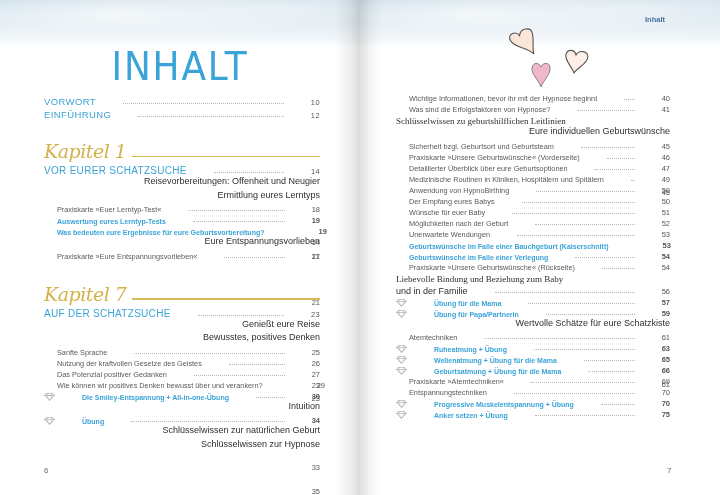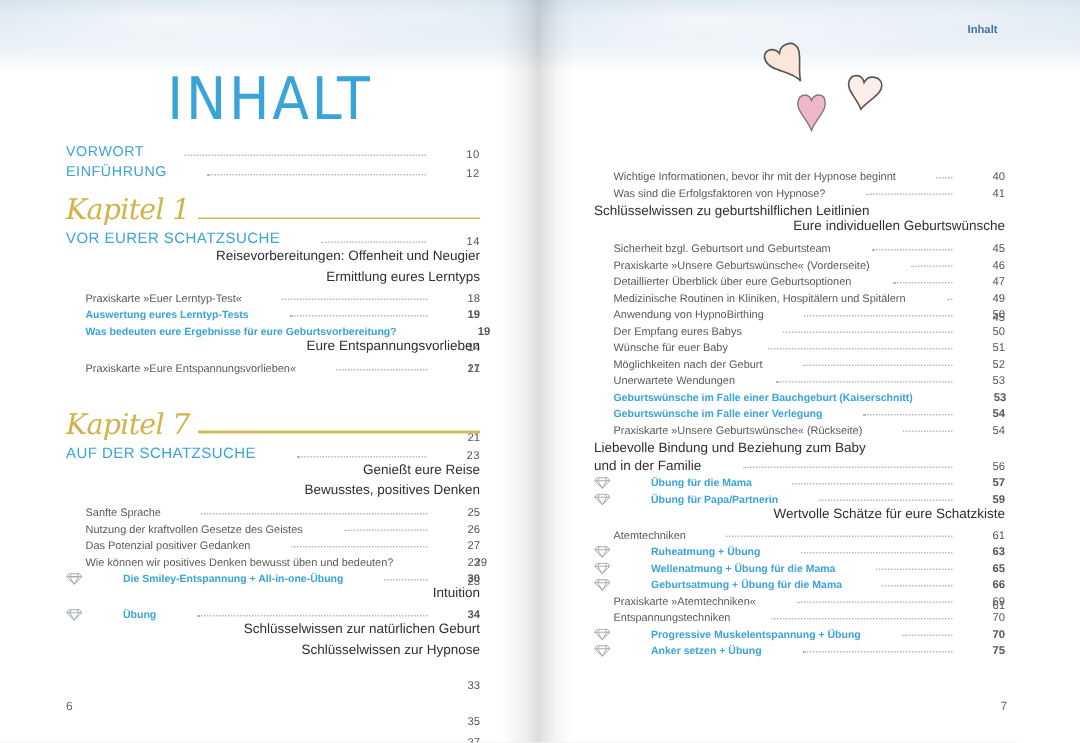--- a/index.html
+++ b/index.html
@@ -21,38 +21,38 @@
     background: linear-gradient(90deg, rgba(0,0,0,0) 0%, rgba(0,0,0,0.06) 60%, rgba(0,0,0,0.14) 100%); }
   .gutter-right { position: absolute; left: 0; top: 0; width: 22px; height: 100%;
     background: linear-gradient(90deg, rgba(0,0,0,0.12) 0%, rgba(0,0,0,0.04) 50%, rgba(0,0,0,0) 100%); }
 
   .title { position: absolute; left: 0; width: 360px; top: 44px; text-align: center;
     font-size: 39px; font-weight: 300; letter-spacing: 2px; color: #3aa3d8;
     font-family: "DejaVu Sans", sans-serif; font-weight: normal; transform: scaleX(0.92); }
 
   .toc { position: absolute; list-style: none; }
   .toc-left { left: 44px; width: 276px; top: 94px; }
-  .toc-right { left: 396px; width: 274px; top: 111px; }
+  .toc-right { left: 396px; width: 274px; top: 92px; }
 
   .row { display: flex; align-items: flex-end; white-space: nowrap; color: #3b3b3b; gap: 24px; }
   .row .label { flex: 0 0 auto; }
   .row .dots { flex: 1 1 auto; margin: 0 3px 3px 3px; border-bottom: 1px dotted #b8b8b8; height: 1px; }
   .row .num { flex: 0 0 auto; font-size: 7.5px; color: #555; }
 
   .r-front { font-size: 9.5px; height: 13px; color: #3aa3d8; letter-spacing: 0.4px; }
   .r-chapter { font-size: 10px; height: 14px; color: #3aa3d8; letter-spacing: 0.3px; }
   .r-h1 { font-size: 9px; height: 13.5px; color: #2f2f2f; flex-direction: column; }
-  .r-h1b { font-size: 9px; height: 12px; color: #2f2f2f; }
+  .r-h1b { font-size: 9px; height: 12px; color: #2f2f2f; font-family: Liberation Serif, serif; }
   .r-sub { font-size: 7.3px; height: 11px; padding-left: 13px; color: #5a5a5a; }
   .r-subblue { font-size: 7px; height: 11px; padding-left: 13px; color: #3aa3d8; font-weight: bold; }
   .r-gem { font-size: 7px; height: 11px; color: #3aa3d8; font-weight: bold; }
   .r-gem .gem { width: 11px; height: 8px; margin-right: 3px; display: inline-block; vertical-align: -1px; }
   .r-h1-wrap { font-size: 9px; height: 12px; color: #2f2f2f; }
 
-  .kapitel { display: flex; align-items: flex-end; height: 26px; margin-top: 5px; }
+  .kapitel { display: flex; align-items: flex-end; height: 26px; margin-top: 16px; }
   .kapitel .ktext { font-family: "DejaVu Serif", serif; font-style: italic; font-size: 19px;
     color: #d4b24a; letter-spacing: -0.5px; line-height: 22px; }
   .kapitel .kline { flex: 1 1 auto; height: 1.4px; background: #d8b955; margin: 0 0 5px 6px; }
 
   .page-num { position: absolute; top: 466px; font-size: 8px; color: #666; }
   .pn-left { left: 44px; }
   .pn-right { left: 667px; }
 
   .running-head { position: absolute; left: 645px; top: 15px; font-size: 7.5px; color: #4a6ea0; font-weight: bold; }
 
@@ -154,21 +154,21 @@
         <span class="label">Nutzung der kraftvollen Gesetze des Geistes</span>
         <span class="dots"></span>
         <span class="num">26</span>
       </li>
       <li class="row r-sub">
         <span class="label">Das Potenzial positiver Gedanken</span>
         <span class="dots"></span>
         <span class="num">27</span>
       </li>
       <li class="row r-sub">
-        <span class="label">Wie können wir positives Denken bewusst üben und bedeuten?</span>
+        <span class="label">Wie können wir positives Denken bewusst über und verankern?</span>
         <span class="dots"></span>
         <span class="num">29</span>
       </li>
       <li class="row r-gem">
         <svg class="gem" viewBox="0 0 22 16">
             <path d="M4 1h14l3 4-10 10L1 5z M1 5h20 M7 1l-2 4 6 10 6-10-2-4 M5 5h12" fill="none" stroke="#9aa3aa" stroke-width="1.2"></path>
           </svg>
         <span class="label">Die Smiley-Entspannung + All-in-one-Übung</span>
         <span class="dots"></span>
         <span class="num">30</span>

